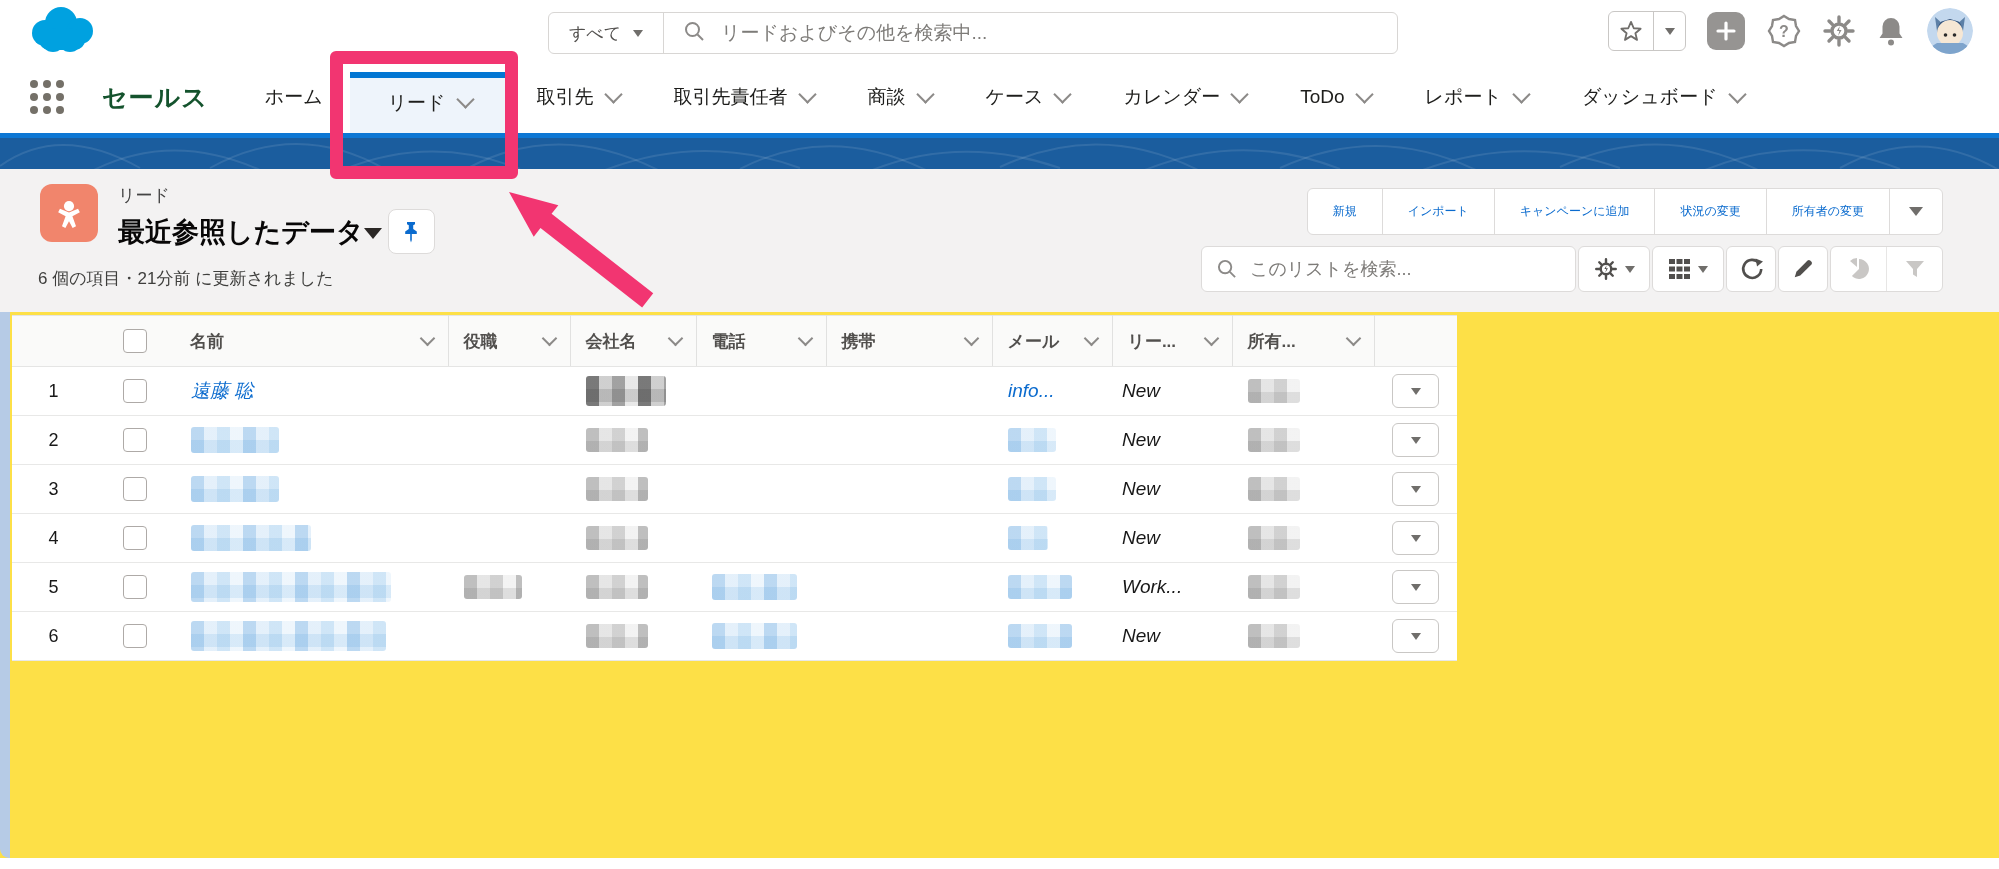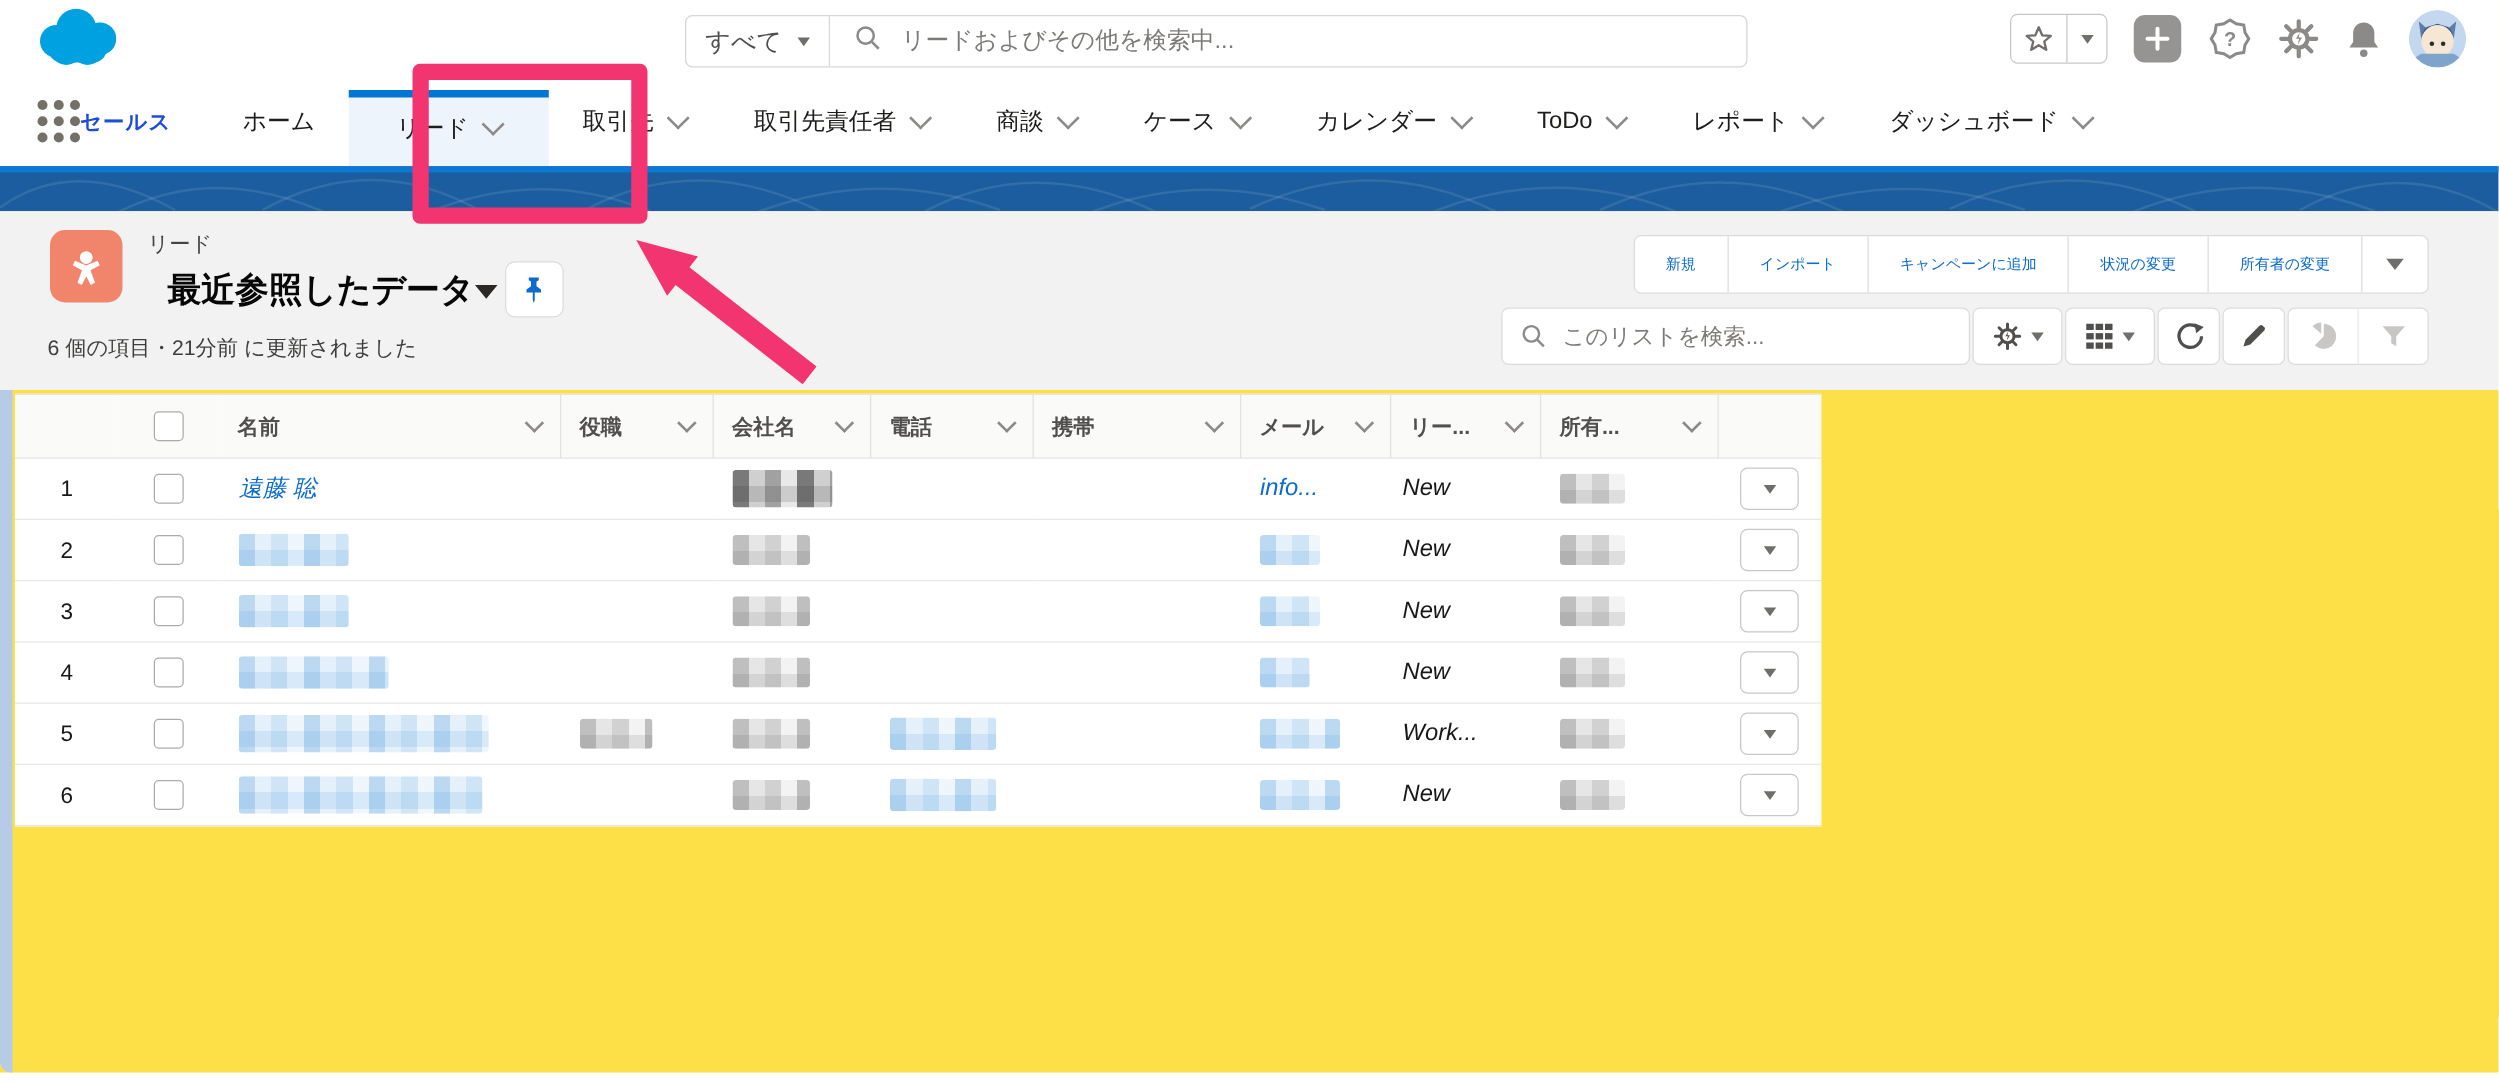--- a/index.html
+++ b/index.html
@@ -5,63 +5,63 @@
   html,body{margin:0;padding:0;background:#fff;}
   .screen{position:relative;width:1999px;height:869px;background:#fff;overflow:hidden;
           font-family:"Liberation Sans","DejaVu Sans",sans-serif;color:#181818;}
 
   
   .global-header{position:absolute;top:0;left:0;right:0;height:61px;background:#fff;}
   .logo{position:absolute;left:24px;top:4px;}
   .gsearch{position:absolute;left:548px;top:12px;width:850px;height:42px;border:1px solid #d8d6d4;
            border-radius:6px;background:#fff;display:flex;align-items:center;box-sizing:border-box;}
   .gsearch .scope{width:114px;height:100%;display:flex;align-items:center;justify-content:center;gap:12px;
-                  font-size:20px;color:#514f4d;border-right:1px solid #d8d6d4;cursor:pointer;}
+                  font-size:17px;color:#514f4d;border-right:1px solid #d8d6d4;cursor:pointer;}
   .tri-down{width:0;height:0;border-left:7px solid transparent;border-right:7px solid transparent;
             border-top:9px solid #706e6b;}
   .tri-down.sm{border-left-width:5px;border-right-width:5px;border-top-width:7px;}
   .gsearch .qicon{margin:0 14px 0 20px;}
   .gsearch input{flex:1;border:none;outline:none;font:inherit;font-size:19px;color:#3e3e3c;background:transparent;}
   .gsearch input::placeholder{color:#7d7b78;opacity:1;}
   .hicons{position:absolute;right:26px;top:9px;height:44px;display:flex;align-items:center;gap:21px;}
   .fav{display:flex;height:40px;border:1px solid #c9c7c5;border-radius:6px;background:#fff;box-sizing:border-box;}
   .fav .seg{display:flex;align-items:center;justify-content:center;cursor:pointer;}
   .fav .seg.s1{width:44px;border-right:1px solid #c9c7c5;}
   .fav .seg.s2{width:31px;}
   .plusbtn{width:38px;height:38px;border-radius:9px;background:#969492;display:flex;align-items:center;
            justify-content:center;cursor:pointer;}
   .iconbtn{display:flex;align-items:center;justify-content:center;cursor:pointer;}
   .avatar{width:46px;height:46px;border-radius:50%;overflow:hidden;cursor:pointer;}
 
   
   .nav{position:absolute;top:61px;left:0;right:0;height:72px;background:#fff;display:flex;align-items:center;}
   .waffle{margin-left:30px;display:grid;grid-template-columns:repeat(3,8px);grid-auto-rows:8px;gap:5px;cursor:pointer;}
   .waffle i{width:8px;height:8px;border-radius:50%;background:#747068;}
-  .appname{font-size:17px;font-weight:bold;color:#1d4ed8;letter-spacing:1px;}
+  .appname{margin-left:38px;font-size:25px;font-weight:bold;color:#14532d;letter-spacing:1px;}
   .nav-items{display:flex;align-items:flex-end;margin-left:30px;height:72px;}
   .nav-item{display:flex;align-items:center;gap:13px;padding:0 27px;font-size:19px;color:#1d1d1b;
             height:72px;cursor:pointer;white-space:nowrap;}
   .nav-item.selected{height:61px;background:#eef4fb;position:relative;padding:0 38px;}
   .nav-item.selected::before{content:'';position:absolute;top:0;left:0;right:0;height:6px;background:#0176d3;}
   .chev{display:inline-block;width:11px;height:11px;border-right:2.5px solid #8c8a88;
         border-bottom:2.5px solid #8c8a88;transform:rotate(45deg);margin-top:-6px;}
   .chev.sm{width:9px;height:9px;border-width:2px;}
   .nav-pencil{position:absolute;right:28px;top:83px;cursor:pointer;}
 
   
   .band{position:absolute;top:133px;left:0;right:0;height:31px;background:#1b5d9e;border-top:5px solid #0d77d4;}
   .band svg{position:absolute;inset:0;width:100%;height:100%;}
 
   
   .phead{position:absolute;top:169px;left:0;right:0;height:143px;background:#f3f2f2;}
   .obj-row{position:absolute;left:40px;top:15px;display:flex;gap:20px;}
   .lead-icon{width:58px;height:58px;border-radius:12px;background:#f1856c;display:flex;align-items:center;
              justify-content:center;flex:none;}
   .obj-label{font-size:17px;color:#444;margin-bottom:2px;}
-  .title-row{display:flex;align-items:center;margin-left:16px;}
+  .title-row{display:flex;align-items:center;}
   .page-title{font-size:27px;font-weight:bold;color:#080707;cursor:pointer;}
   .title-caret{width:0;height:0;border-left:9px solid transparent;border-right:9px solid transparent;
                border-top:11px solid #2b2826;margin-top:4px;cursor:pointer;}
   .pin-btn{width:47px;height:45px;background:#fff;border:1px solid #dddbda;border-radius:8px;
            display:flex;align-items:center;justify-content:center;margin-left:6px;cursor:pointer;box-sizing:border-box;}
   .meta{position:absolute;left:38px;top:98px;font-size:17px;color:#3e3e3c;}
   .actions{position:absolute;right:56px;top:19px;height:47px;display:flex;border:1px solid #dddbda;
            border-radius:6px;background:#fff;overflow:hidden;box-sizing:border-box;}
   .actions .act{display:flex;align-items:center;padding:0 25px;font-size:12px;color:#0b6bce;
                 border-right:1px solid #dddbda;cursor:pointer;white-space:nowrap;}

